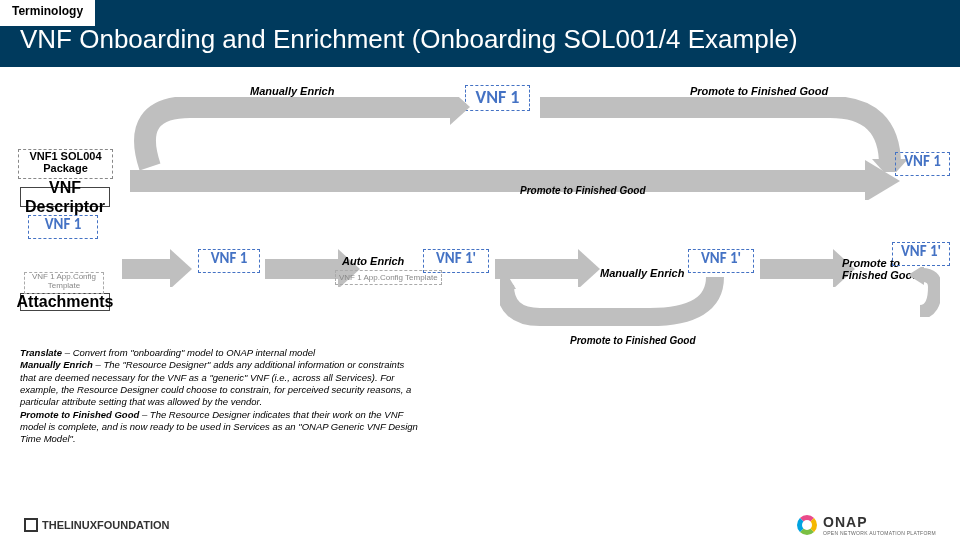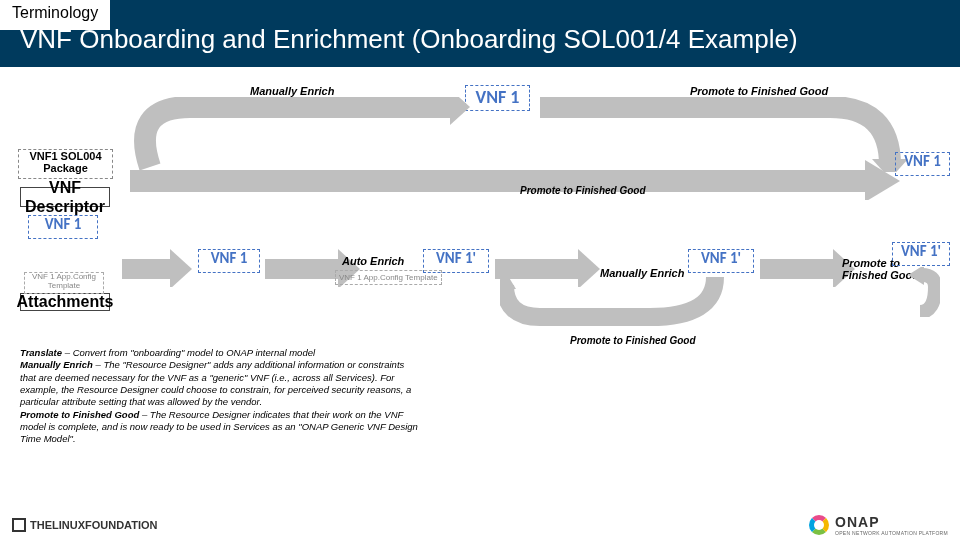--- a/index.html
+++ b/index.html
@@ -1,29 +1,29 @@
 <!DOCTYPE html>
 <html><head>
 <meta charset="utf-8">
 <style>
   * { box-sizing: border-box; margin: 0; padding: 0; }
   body { font-family: Arial, Helvetica, sans-serif; width: 960px; height: 540px; background: #fff; position: relative; overflow: hidden; }
   .header { position: relative; height: 67px; background: #003a5d; color: #fff; }
-  .header-tab { position: absolute; top: 0; left: 0; background: #fff; color: #000; padding: 4px 12px 8px 12px; font-weight: normal; font-size: 16px; }
+  .header-tab { position: absolute; top: 0; left: 0; background: #fff; color: #000; padding: 4px 12px 8px 12px; font-weight: bold; font-size: 12px; }
   .header-title { position: absolute; top: 24px; left: 20px; font-size: 26px; font-weight: 400; }
   .canvas { position: absolute; top: 67px; left: 0; width: 960px; height: 420px; padding-left: 12px; }
   .lbl { position: absolute; font-style: italic; font-weight: bold; font-size: 11px; color: #000; }
   .box-solid { position: absolute; border: 1px solid #444; background: #fff; font-size: 16px; font-weight: bold; text-align: center; display: flex; align-items: center; justify-content: center; line-height: 1.2; }
   .box-dashed { position: absolute; border: 1.5px dashed #4472c4; font-size: 11px; font-weight: bold; text-align: center; display: flex; align-items: flex-start; justify-content: center; line-height: 1.1; }
   .vnf-token { font-family: Calibri, Arial, sans-serif; font-size: 18px; font-weight: bold; color: #4472c4; padding: 2px 8px; }
   .vnf-small { font-family: Calibri, Arial, sans-serif; font-size: 15px; font-weight: bold; color: #4472c4; }
   .small-attach { font-size: 8px; color: #888; border: 1px dashed #aaa; padding: 2px 3px; }
   .notes { position: absolute; font-size: 9.5px; font-style: italic; line-height: 1.3; width: 400px; }
   .notes b { font-weight: bold; }
-  .footer { position: absolute; bottom: 0; left: 0; width: 960px; height: 30px; display: flex; align-items: center; justify-content: space-between; padding: 0 12px; }
+  .footer { position: absolute; bottom: 0; left: 0; width: 960px; height: 30px; display: flex; align-items: center; justify-content: space-between; padding: 0 24px; }
   .lf-logo { font-size: 11px; font-weight: bold; color: #333; display: flex; align-items: center; gap: 4px; }
   .lf-square { width: 14px; height: 14px; border: 2px solid #333; display: inline-block; }
   .onap-logo { display: flex; align-items: center; gap: 6px; }
   .onap-donut { width: 20px; height: 20px; border-radius: 50%; border: 5px solid; border-top-color:#e94b8a; border-right-color:#f5b800; border-bottom-color:#7bc043; border-left-color:#00a3e0; }
   .onap-text { font-size: 14px; font-weight: bold; letter-spacing: 1px; color: #333; }
   .onap-sub { font-size: 5px; color: #666; letter-spacing: 0.3px; }
 </style>
 </head>
 <body>
 

